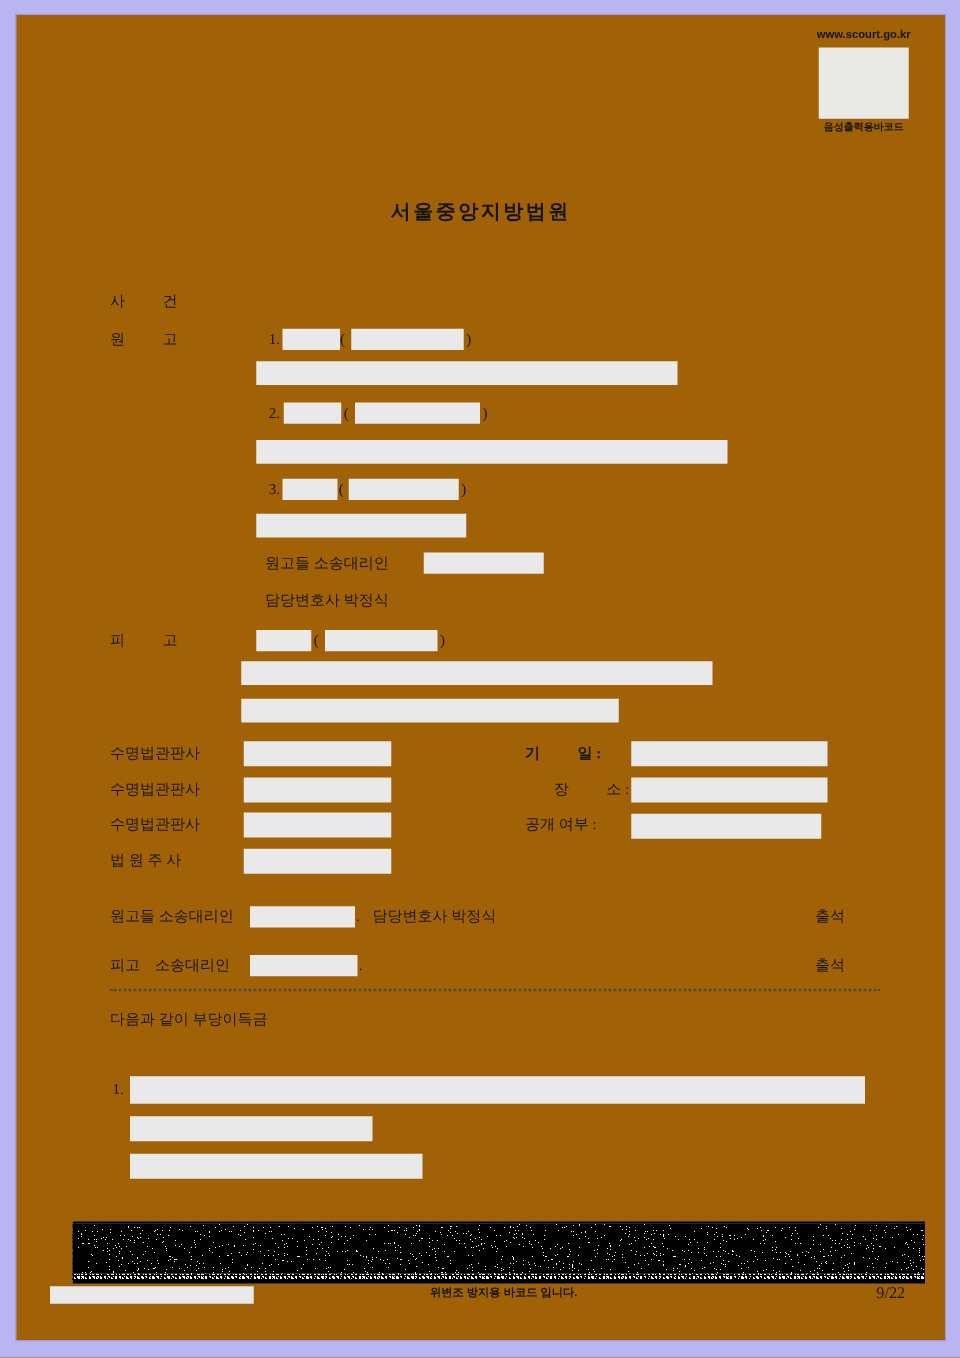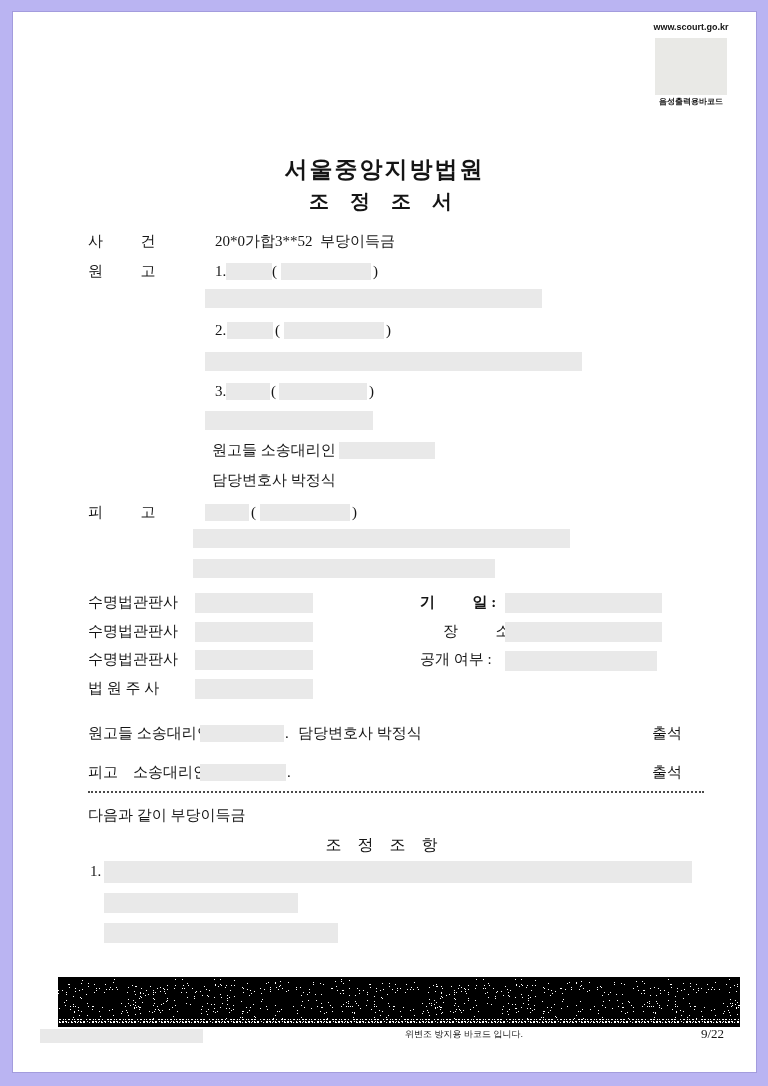--- a/index.html
+++ b/index.html
@@ -3,23 +3,23 @@
 <meta charset="utf-8">
 <style>
   html,body{margin:0;padding:0;}
   body{
     width:768px;height:1086px;position:relative;
     background:#bab4f2;
     font-family:"Liberation Serif","DejaVu Serif",serif;
   }
   #page{
     position:absolute;left:13px;top:12px;width:743px;height:1060px;
-    background:#ffffff;outline:1px solid #a39cdd;
+    background:#a16207;outline:1px solid #a39cdd;
   }
-  .t{position:absolute;white-space:pre;font-size:15px;line-height:19px;color:#151515;}
+  .t{position:absolute;white-space:pre;font-size:12px;line-height:19px;color:#151515;}
   .b{font-weight:bold;}
   .sans{font-family:"Liberation Sans","DejaVu Sans",sans-serif;}
   .center{left:0;width:743px;text-align:center;}
   .red{position:absolute;background:#e9e9e9;}
   .sq{position:absolute;background:#e9e9e6;}
   .dotline{position:absolute;border-top:2px dotted #4a4a4a;height:0;}
   .strip{
     position:absolute;background:#fff;
     border-top:2px solid #000;border-bottom:3px solid #000;
     background-image:
@@ -31,25 +31,23 @@
 </style>
 </head>
 <body>
 
 <div id="page">
 
   <div class="t sans b" style="left:628px;top:10px;width:100px;text-align:center;font-size:9px;line-height:11px;">www.scourt.go.kr</div>
   <div class="sq" style="left:642px;top:26px;width:72px;height:57px;"></div>
   <div class="t sans b" style="left:632px;top:85px;width:92px;text-align:center;font-size:8px;line-height:10px;">음성출력용바코드</div>
 
-  <div class="t b center" style="top:148px;font-size:23px;letter-spacing:2px;">서울중앙지방법원</div>
-  <div class="t b center" style="top:180px;font-size:20px;letter-spacing:8px;">조 정 조 서</div>
+  <div class="t b center" style="top:148px;font-size:16px;letter-spacing:2px;">서울중앙지방법원</div>
 
   <div class="t" style="left:75px;top:220px;">사          건</div>
-  <div class="t" style="left:202px;top:220px;">20*0가합3**52  부당이득금</div>
 
   <div class="t" style="left:75px;top:250px;">원          고</div>
 
   <div class="t" style="left:202px;top:250px;">1.</div>
   <div class="red" style="left:213px;top:251px;width:46px;height:17px;"></div>
   <div class="t" style="left:259px;top:250px;">(</div>
   <div class="red" style="left:268px;top:251px;width:90px;height:17px;"></div>
   <div class="t" style="left:360px;top:250px;">)</div>
   <div class="red" style="left:192px;top:277px;width:337px;height:19px;"></div>
 
@@ -103,21 +101,20 @@
   <div class="t" style="left:285px;top:712px;">담당변호사 박정식</div>
   <div class="t" style="left:639px;top:712px;">출석</div>
 
   <div class="t" style="left:75px;top:751px;">피고    소송대리인</div>
   <div class="red" style="left:187px;top:752px;width:86px;height:17px;"></div>
   <div class="t" style="left:274px;top:751px;">.</div>
   <div class="t" style="left:639px;top:751px;">출석</div>
 
   <div class="dotline" style="left:75px;top:779px;width:616px;"></div>
   <div class="t" style="left:75px;top:794px;">다음과 같이 부당이득금</div>
-  <div class="t center" style="top:823px;font-size:16px;letter-spacing:6px;">조 정 조 항</div>
 
   <div class="t" style="left:77px;top:850px;">1.</div>
   <div class="red" style="left:91px;top:849px;width:588px;height:22px;"></div>
   <div class="red" style="left:91px;top:881px;width:194px;height:20px;"></div>
   <div class="red" style="left:91px;top:911px;width:234px;height:20px;"></div>
 
   <div class="strip" style="left:45px;top:965px;width:682px;height:45px;">
     <svg width="682" height="40" viewBox="0 0 682 40" preserveAspectRatio="none" xmlns="http://www.w3.org/2000/svg">
       <defs>
         <filter id="nz" x="0" y="0" width="100%" height="100%">
@@ -129,16 +126,16 @@
           <feFlood flood-color="#050505" result="ink"></feFlood>
           <feComposite in="ink" in2="th" operator="in"></feComposite>
         </filter>
       </defs>
       <rect width="682" height="40" fill="#ffffff"></rect>
       <rect width="682" height="40" filter="url(#nz)"></rect>
     </svg>
   </div>
 
   <div class="red" style="left:27px;top:1017px;width:163px;height:14px;"></div>
-  <div class="t sans" style="left:270px;top:1016px;width:240px;text-align:right;font-size:9px;line-height:12px;">위변조 방지용 바코드 입니다.</div>
+  <div class="t sans" style="left:270px;top:1016px;width:240px;text-align:center;font-size:9px;line-height:12px;font-weight:bold;">위변조 방지용 바코드 입니다.</div>
   <div class="t" style="left:688px;top:1012px;font-size:13px;">9/22</div>
 
 </div>
 
 </body></html>

